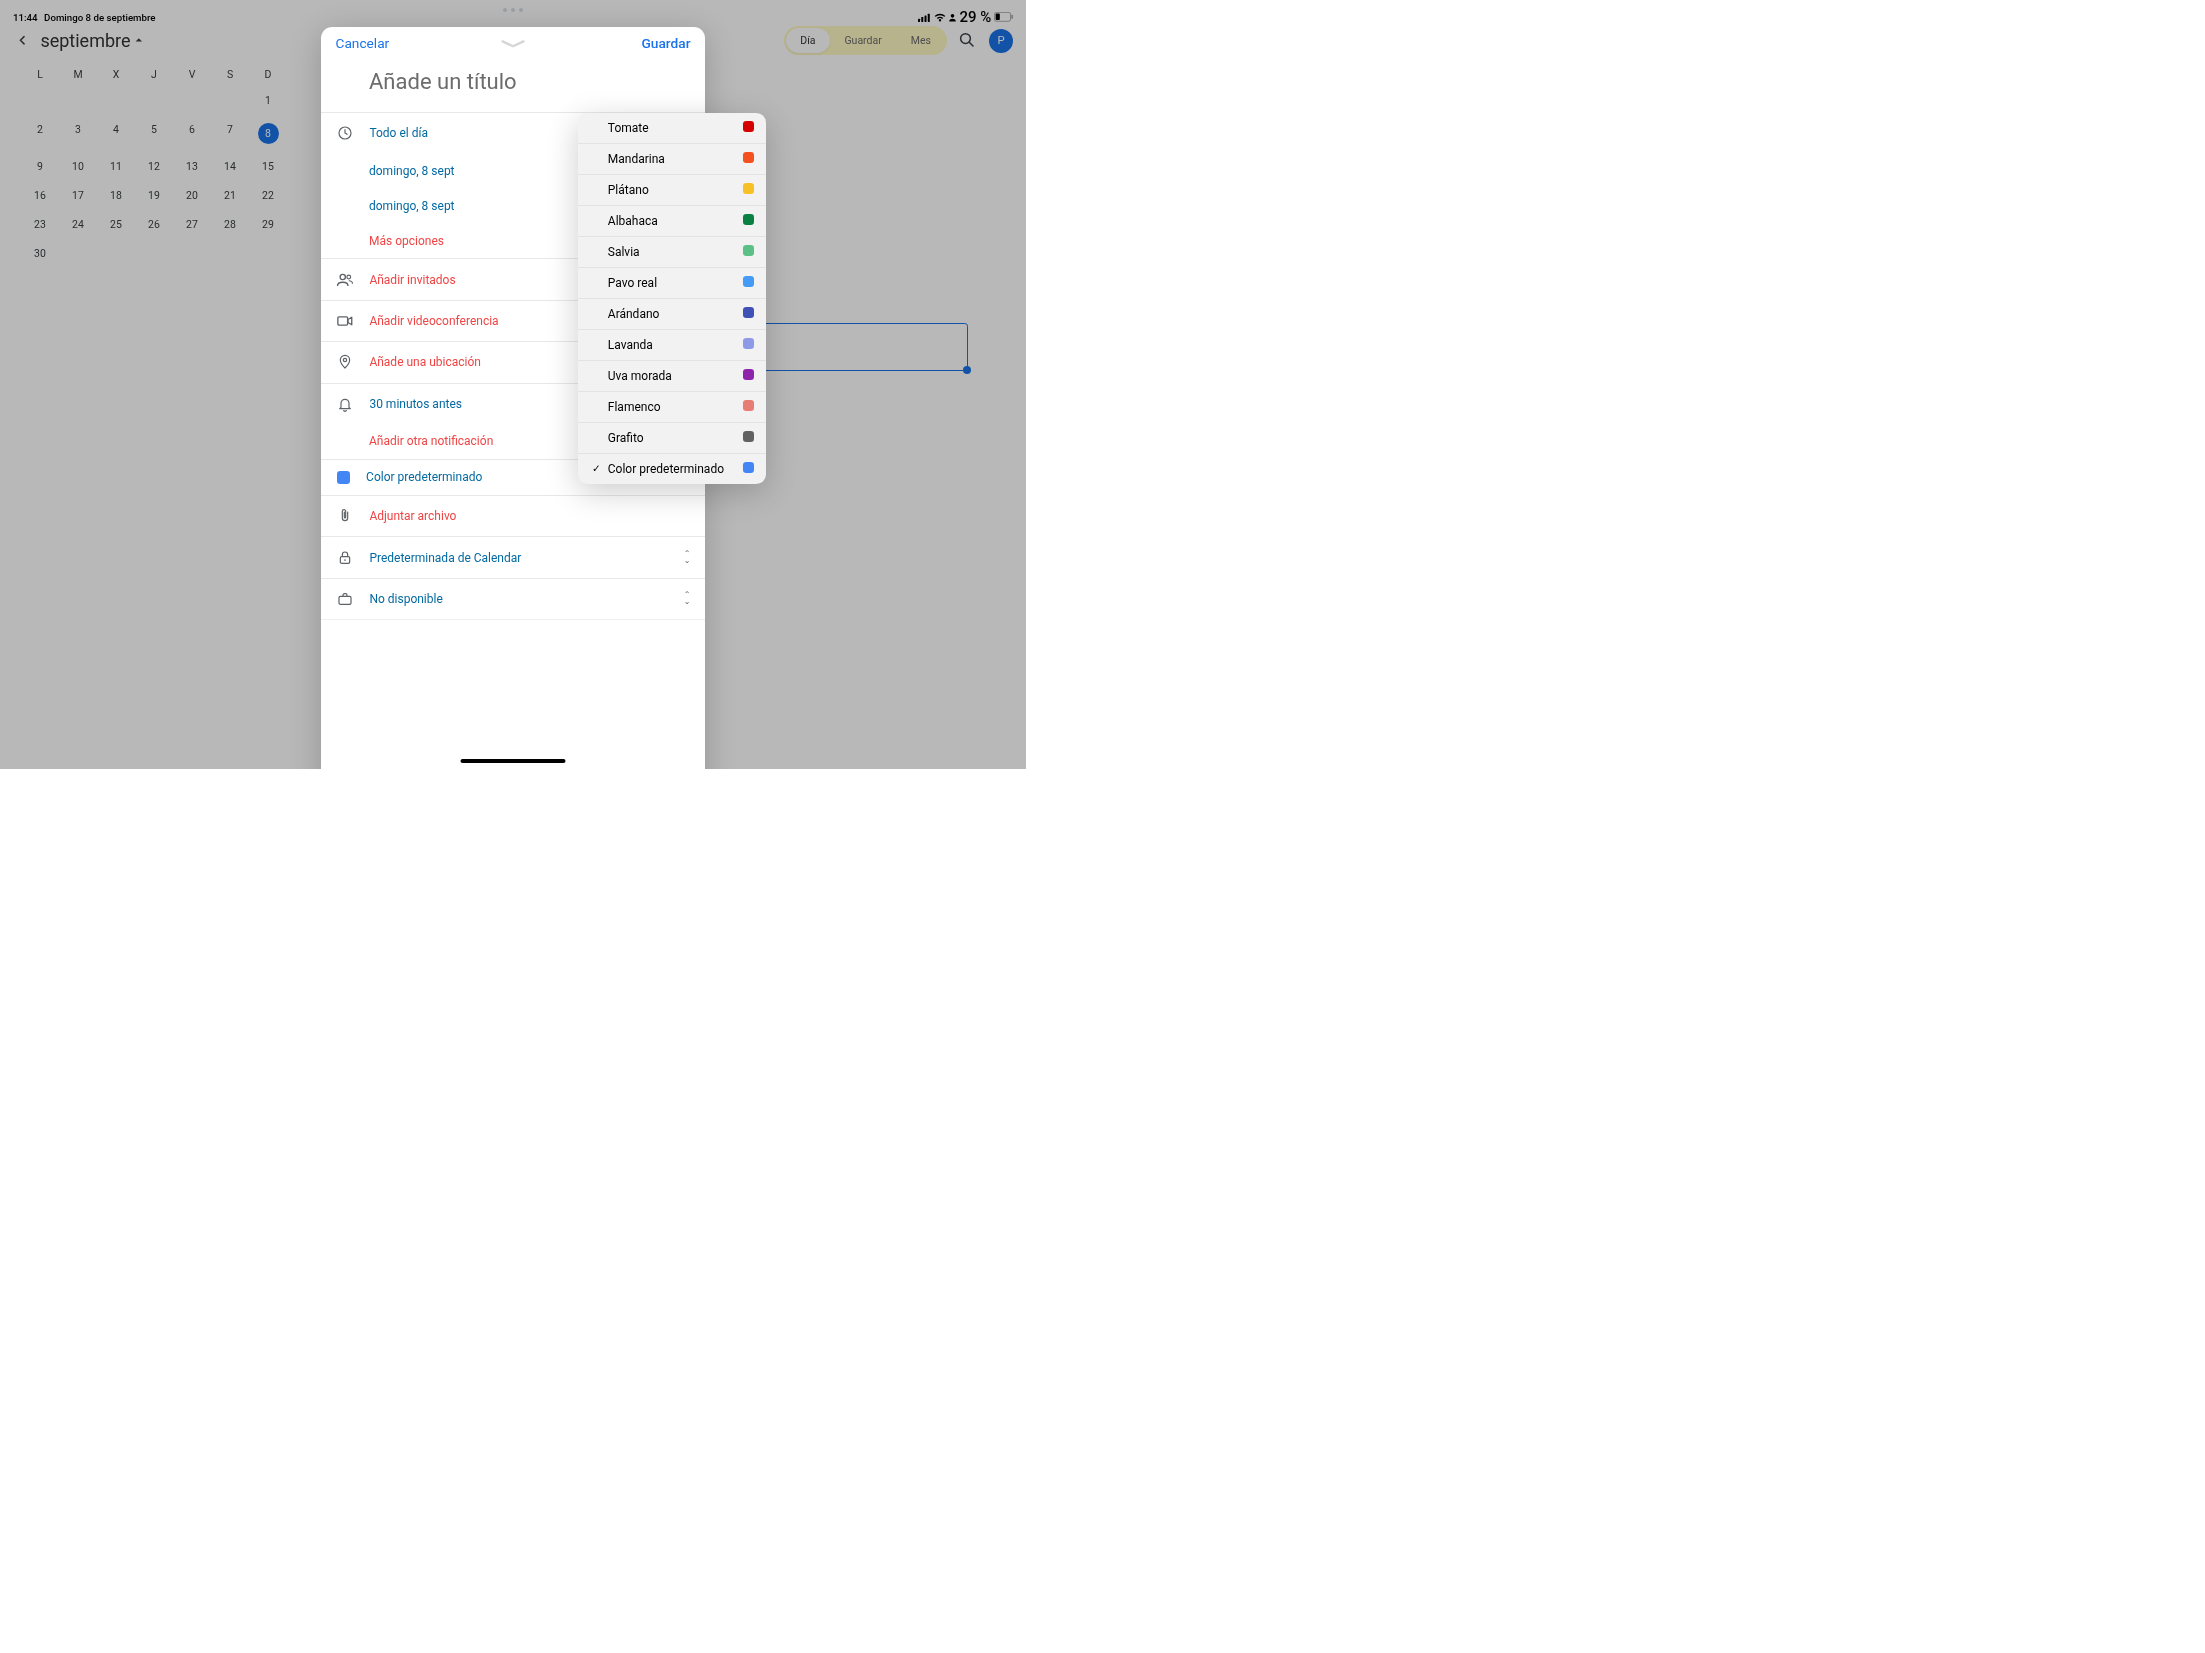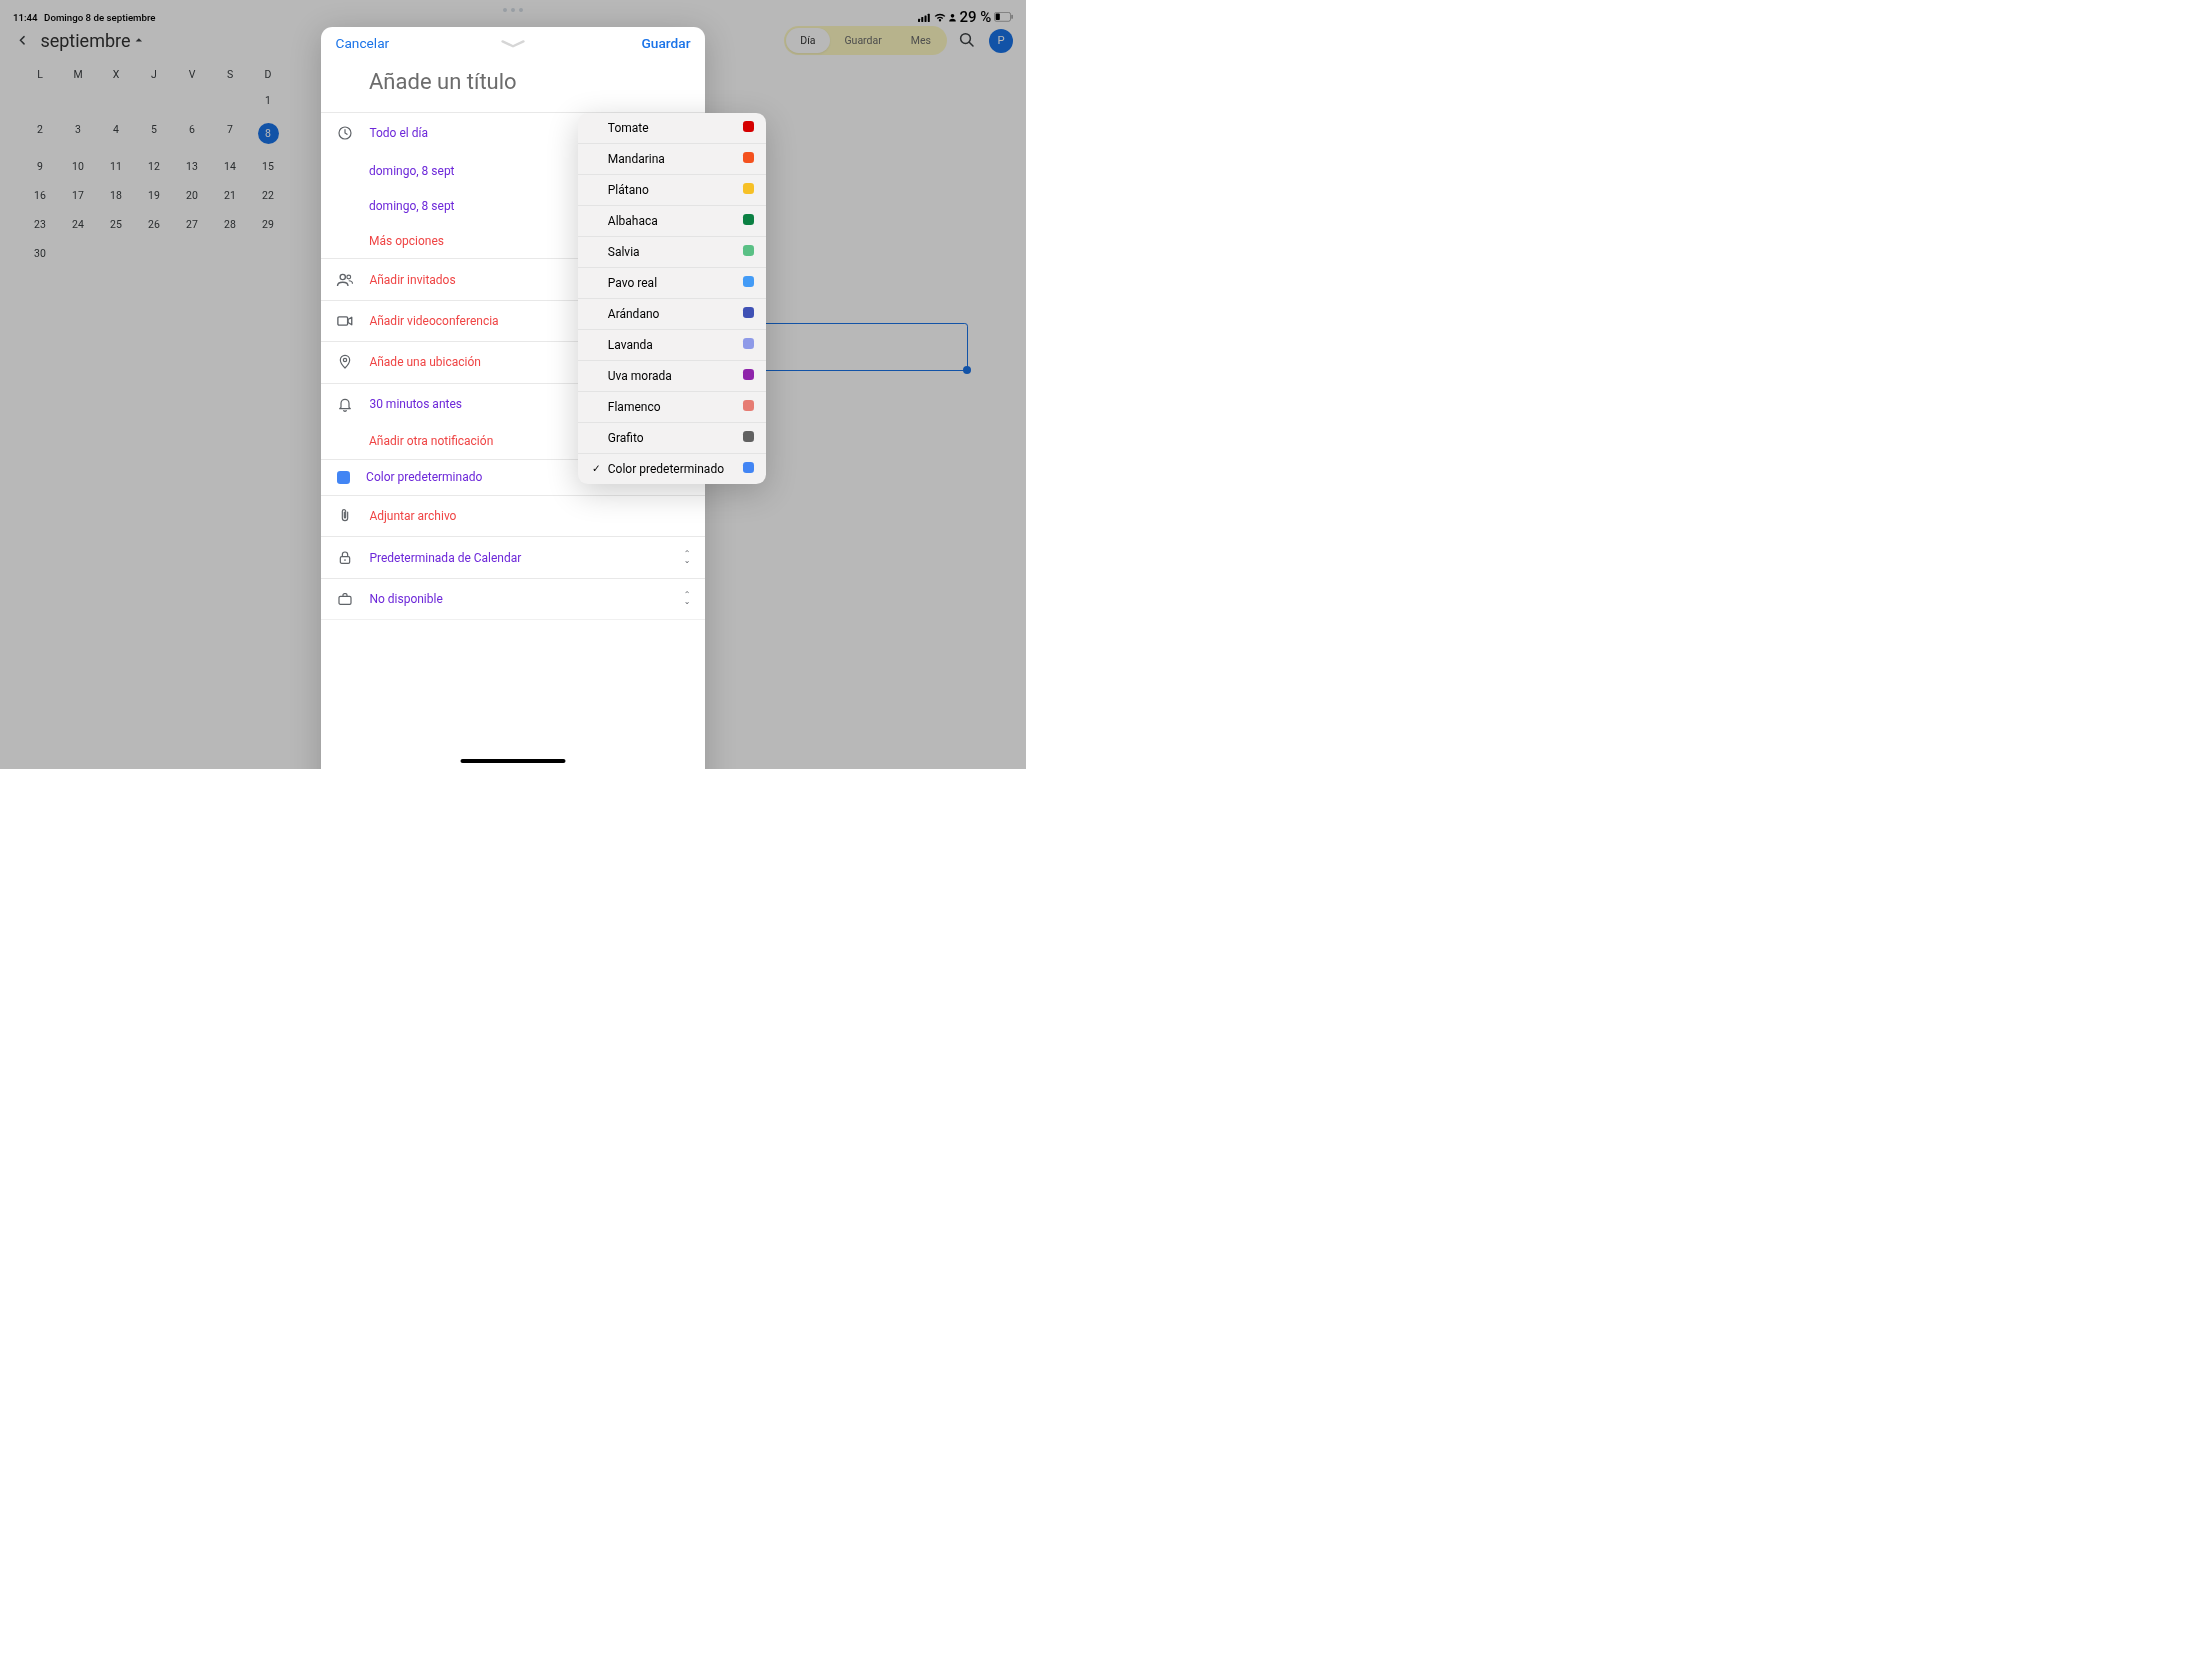--- a/index.html
+++ b/index.html
@@ -42,21 +42,21 @@
     .modal { position: absolute; top: 27px; left: 321px; width: 384px; height: 904px; background: #fff; border-radius: 11.3px; box-shadow: 0 6.5px 32px rgba(0,0,0,0.2); overflow-y: hidden; }
     .modal-chevron { position: absolute; top: 9.7px; left: 50%; transform: translateX(-50%); }
     .modal-top { display: flex; justify-content: space-between; padding: 8px 14.5px 0; font-size: 13.7px; }
     .cancel-btn { color: #1a73e8; }
     .save-btn { color: #1a73e8; font-weight: 500; }
     .title-input { font-size: 22px; color: #6c6c6c; padding: 18px 14.5px 18px 48px; border-bottom: 0.8px solid #e8e8e8; }
 
     .row { display: flex; align-items: center; padding: 10.5px 14.5px; border-bottom: 0.8px solid #f0f0f0; position: relative; }
     .row.noline { border-bottom: none; }
     .row-icon { width: 19.4px; height: 19.4px; display: flex; align-items: center; justify-content: center; color: #5f6368; flex-shrink: 0; margin-right: 14.5px; }
-    .row-label { font-size: 12px; color: #6d28d9; flex: 1; }
+    .row-label { font-size: 12px; color: #0369a1; flex: 1; }
     .row-label.placeholder { color: #ef4444; }
     .row-indent { padding-left: 48px; }
     .section-div { border-bottom: 0.8px solid #e8e8e8; }
     .color-swatch { width: 13px; height: 13px; border-radius: 3.2px; background: #4285f4; margin-left: 1.6px; margin-right: 16px; }
     .ud-arrows { color: #5f6368; font-size: 8px; display: flex; flex-direction: column; line-height: 6.5px; margin-left: auto; }
 
     
 
     
     .picker { position: absolute; top: 113px; left: 578px; width: 188px; background: #f3f2f2; border-radius: 9.7px; box-shadow: 0 8px 32px rgba(0,0,0,0.2); overflow: hidden; z-index: 5; }

